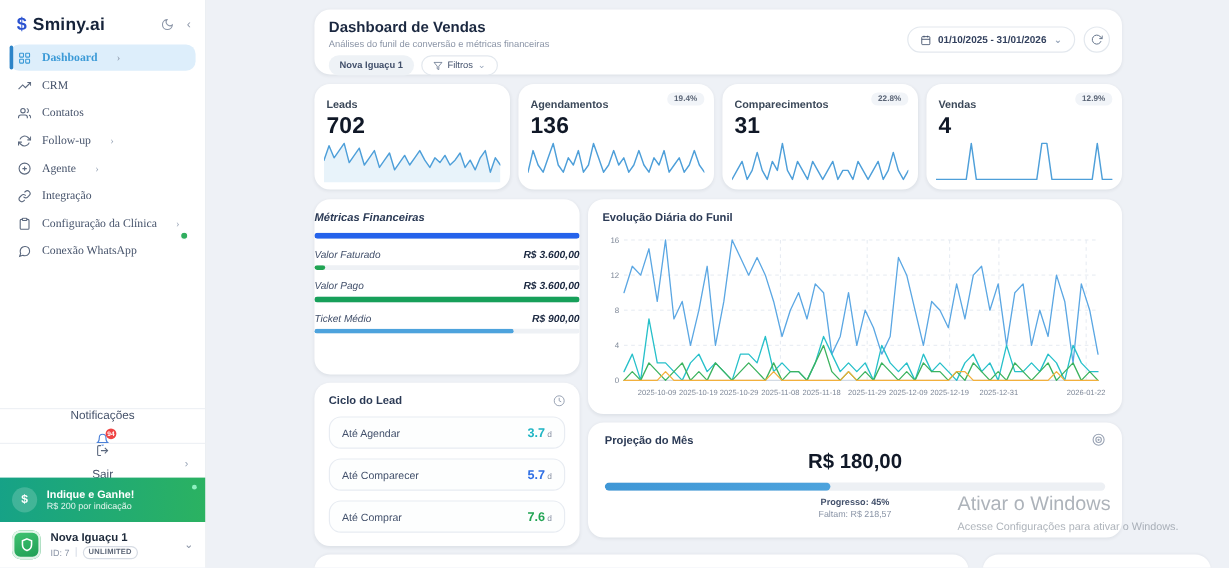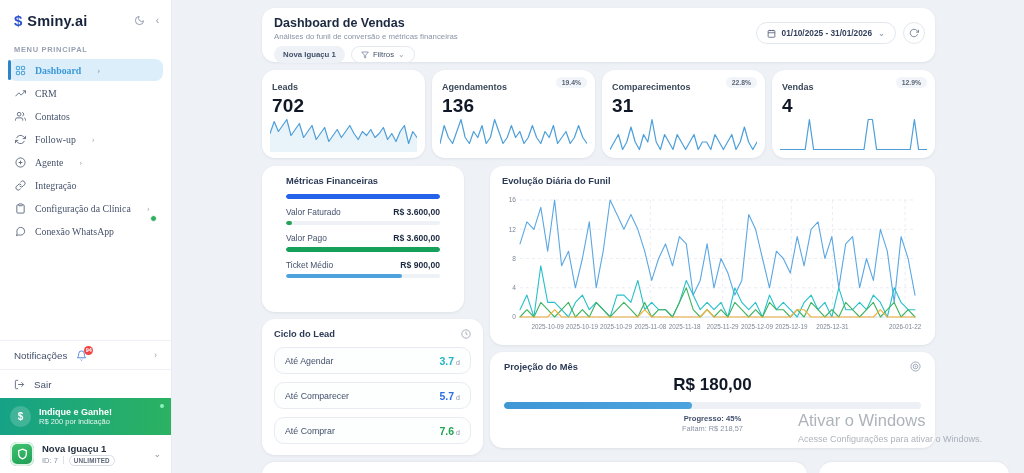--- a/index.html
+++ b/index.html
@@ -20,21 +20,21 @@
   .nav-item .ni { display:flex; color:#5b687e; }
   .nav-item.active { background:#ddeefb; color:#3b9ad7; font-weight:700; }
   .nav-item.active .ni { color:#3b9ad7; }
   .nav-item.active::before { content:""; position:absolute; left:0; top:1px; bottom:1px; width:3px;
               background:#2d84c8; border-radius:2px; }
   .sub-chev { font-size:9px; color:#9aa6b8; margin-left:7px; }
   .status-dot { position:absolute; right:6px; top:-5px; width:7px; height:7px; border-radius:50%;
               background:#2fae5e; border:1.5px solid #fff; }
   .side-spacer { flex:1; }
   .side-row { display:flex; align-items:center; height:29px; padding:0 14px; border-top:1px solid #eef1f5;
-              font-size:9.8px; color:#45526a; gap:9px; cursor:pointer; }
+              font-size:9.8px; color:#45526a; gap:9px; cursor:pointer;flex-direction:column; }
   .bell-wrap { position:relative; display:flex; color:#4a80d8; }
   .bell-badge { position:absolute; top:-4px; right:-6px; min-width:9px; height:9px; border-radius:9px;
               background:#ef4444; color:#fff; font-size:5.5px; font-weight:700; display:flex;
               align-items:center; justify-content:center; padding:0 1px; }
   .row-chev { margin-left:auto; color:#9aa6b8; font-size:9px; }
   .referral { height:37px; background:linear-gradient(95deg,#16a287,#2bb261); display:flex; align-items:center;
               padding:0 10px; gap:8px; position:relative; cursor:pointer; }
   .ref-circle { width:21px; height:21px; border-radius:50%; background:rgba(255,255,255,.18); color:#fff;
               display:flex; align-items:center; justify-content:center; font-size:10px; font-weight:700; flex:none; }
   .ref-title { color:#fff; font-size:9px; font-weight:800; }
@@ -74,21 +74,21 @@
   
   .kpi { top:70px; width:163px; height:88px; padding:12px 10px; }
   .kpi-label { font-size:9px; color:#3b4859; font-weight:700; }
   .kpi-badge { position:absolute; top:7px; right:8px; background:#f1f4f8; border-radius:99px;
           font-size:6.8px; color:#5b6576; padding:2px 6px; font-weight:700; }
   .kpi-badge:empty { display:none; }
   .kpi-value { font-size:19px; font-weight:800; color:#101827; margin-top:3px; letter-spacing:.2px; }
   .kpi-spark { position:absolute; left:8px; right:8px; bottom:6px; height:38px; }
 
   
-  .fin-card { left:0; top:166px; width:202px; height:146px; padding:10px 24px; }
+  .fin-card { left:0; top:166px; width:221px; height:146px; padding:10px 0;font-style:italic; }
   .panel-title { font-size:9.3px; font-weight:800; color:#2b3a55; }
   .fin-row { margin-top:8px; }
   .fin-line { display:flex; justify-content:space-between; align-items:baseline; }
   .fin-label { font-size:8.4px; color:#42506b; }
   .fin-value { font-size:8.6px; font-weight:800; color:#1b2840; }
   .bar-track { margin-top:4px; height:4.5px; border-radius:99px; background:#eef1f5; overflow:hidden; }
   .bar-fill { height:100%; border-radius:99px; }
 
   
   .chart-card { left:228px; top:166px; width:445px; height:179px; padding:10px 12px; }
@@ -130,21 +130,20 @@
     <span class="logo-glyph">$</span>
     <span class="brand">Sminy.ai</span>
     <span class="top-ico">
       <svg class="ic" width="11" height="11" viewBox="0 0 24 24" fill="none" stroke="currentColor" stroke-width="2">
           <path d="M21 12.79A9 9 0 1 1 11.21 3 7 7 0 0 0 21 12.79z"></path>
         </svg>
     </span>
     <span class="top-ico" style="font-size:10px;">‹</span>
   </div>
 
-  <div class="menu-label">MENU PRINCIPAL</div>
 
   <nav class="nav">
     <div class="nav-item active">
       <span class="ni">
           <svg class="ic" width="11" height="11" viewBox="0 0 24 24" fill="none" stroke="currentColor" stroke-width="2">
             <rect x="3" y="3" width="7" height="7" rx="1"></rect>
             <rect x="14" y="3" width="7" height="7" rx="1"></rect>
             <rect x="14" y="14" width="7" height="7" rx="1"></rect>
             <rect x="3" y="14" width="7" height="7" rx="1"></rect>
           </svg>

